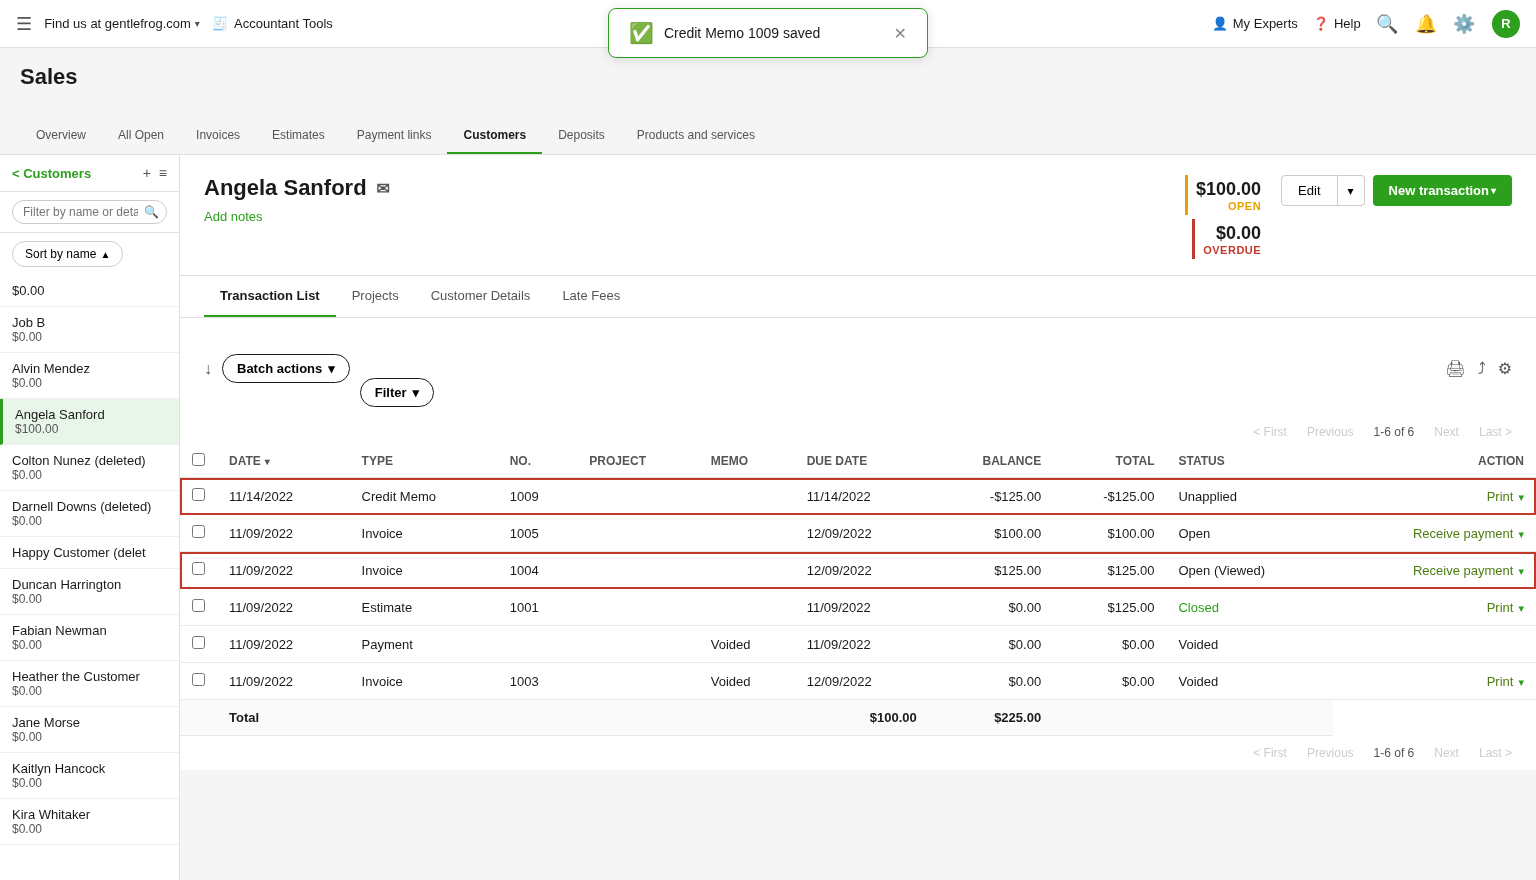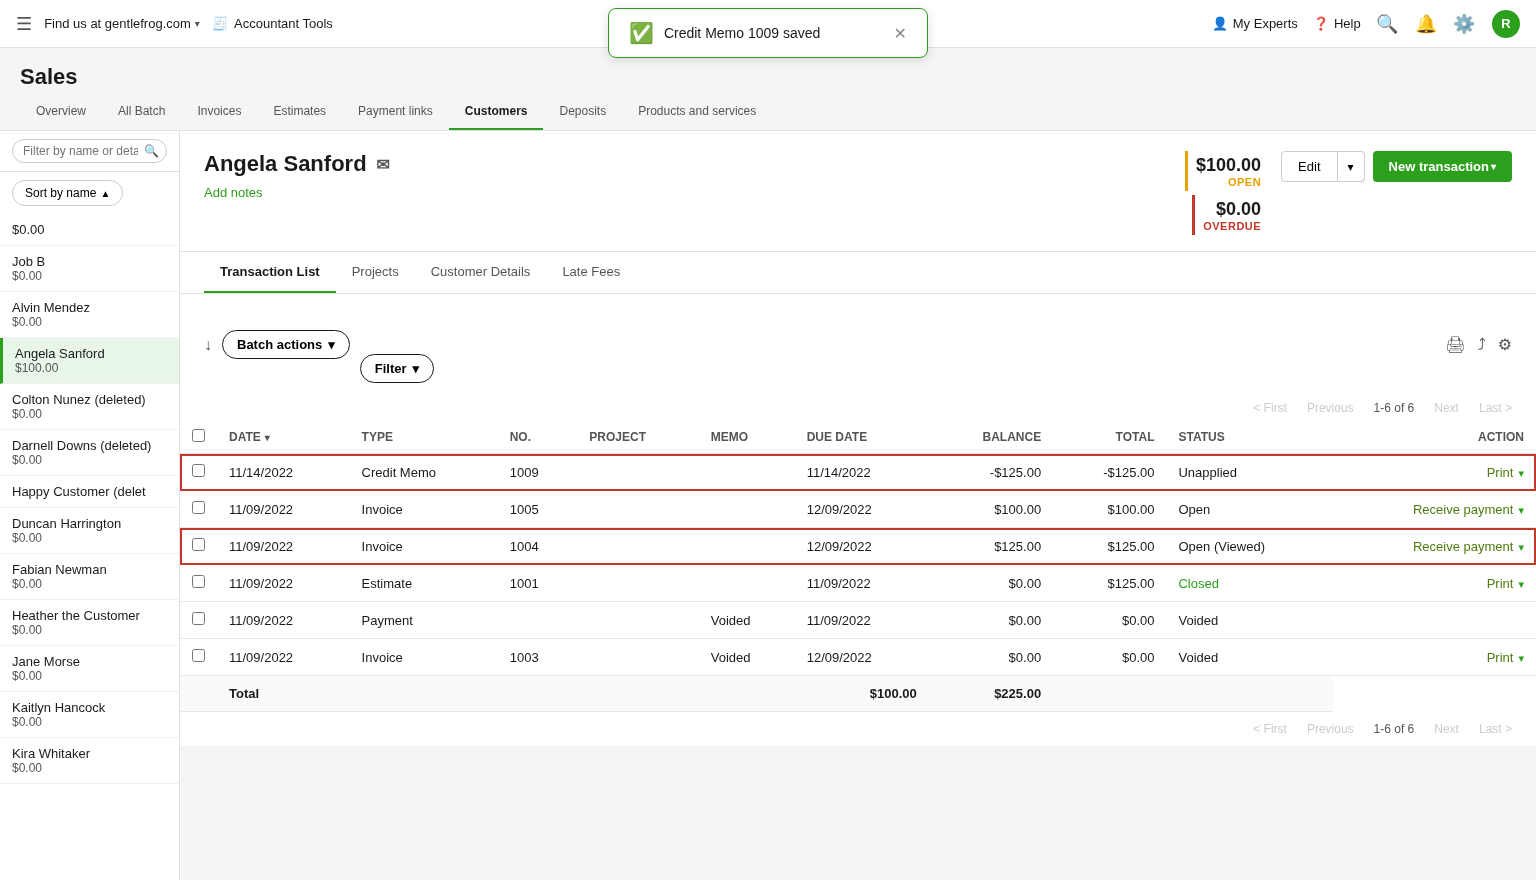--- a/index.html
+++ b/index.html
@@ -28,21 +28,21 @@
     }
     .notification-icon { color: #2ca01c; font-size: 20px; }
     .notification-text { font-size: 14px; font-weight: 500; flex: 1; }
     .notification-close { color: #888; cursor: pointer; font-size: 16px; }
 
     
     .main-container { display: flex; height: calc(100vh - 48px); }
 
     
     .page-header { padding: 16px 20px 0 20px; background: #f5f5f5; }
-    .page-title { font-size: 22px; font-weight: 700; color: #1a1a1a; margin-bottom: 4px; }
+    .page-title { font-size: 22px; font-weight: 700; color: #1a1a1a; margin-bottom: 28px; }
 
     
     .tabs-bar { display: flex; align-items: center; border-bottom: 1px solid #e0e0e0; background: #f5f5f5; padding: 0 20px; gap: 0; }
     .tab-item { padding: 10px 16px; font-size: 12px; color: #555; cursor: pointer; border-bottom: 2px solid transparent; white-space: nowrap; }
     .tab-item.active { color: #1a1a1a; border-bottom: 2px solid #2ca01c; font-weight: 600; }
 
     
     .sidebar { width: 180px; background: #fff; border-right: 1px solid #e0e0e0; overflow-y: auto; flex-shrink: 0; }
     .sidebar-header { display: flex; align-items: center; justify-content: space-between; padding: 10px 12px; border-bottom: 1px solid #e0e0e0; }
     .sidebar-title { font-size: 13px; font-weight: 600; color: #2ca01c; cursor: pointer; }
@@ -154,32 +154,39 @@
     <div class="avatar-circle">R</div>
   </div>
 </div>
 
 <div class="page-header">
   <div class="page-title">Sales</div>
 </div>
 
 <div class="tabs-bar" id="tabs-bar">
     <div class="tab-item">Overview</div>
-    <div class="tab-item">All Batch</div>
+    <div class="tab-item">All Open</div>
     <div class="tab-item">Invoices</div>
     <div class="tab-item">Estimates</div>
     <div class="tab-item">Payment links</div>
     <div class="tab-item active">Customers</div>
     <div class="tab-item">Deposits</div>
     <div class="tab-item">Products and services</div>
   </div>
 
 <div class="main-container">
 
   <div class="sidebar">
+    <div class="sidebar-header">
+      <span class="sidebar-title">&lt; Customers</span>
+      <div class="sidebar-actions">
+        <span style="font-size:14px;cursor:pointer;color:#555;">+</span>
+        <span style="font-size:14px;cursor:pointer;color:#555;">≡</span>
+      </div>
+    </div>
     <div class="sidebar-search">
       <div class="sidebar-search-wrap">
         <input type="text" placeholder="Filter by name or detail" style="">
         <span class="sidebar-search-icon">🔍</span>
       </div>
     </div>
     <button class="sort-btn">
       <span>Sort by name</span>
       <span class="sort-icon">▲</span>
     </button>

